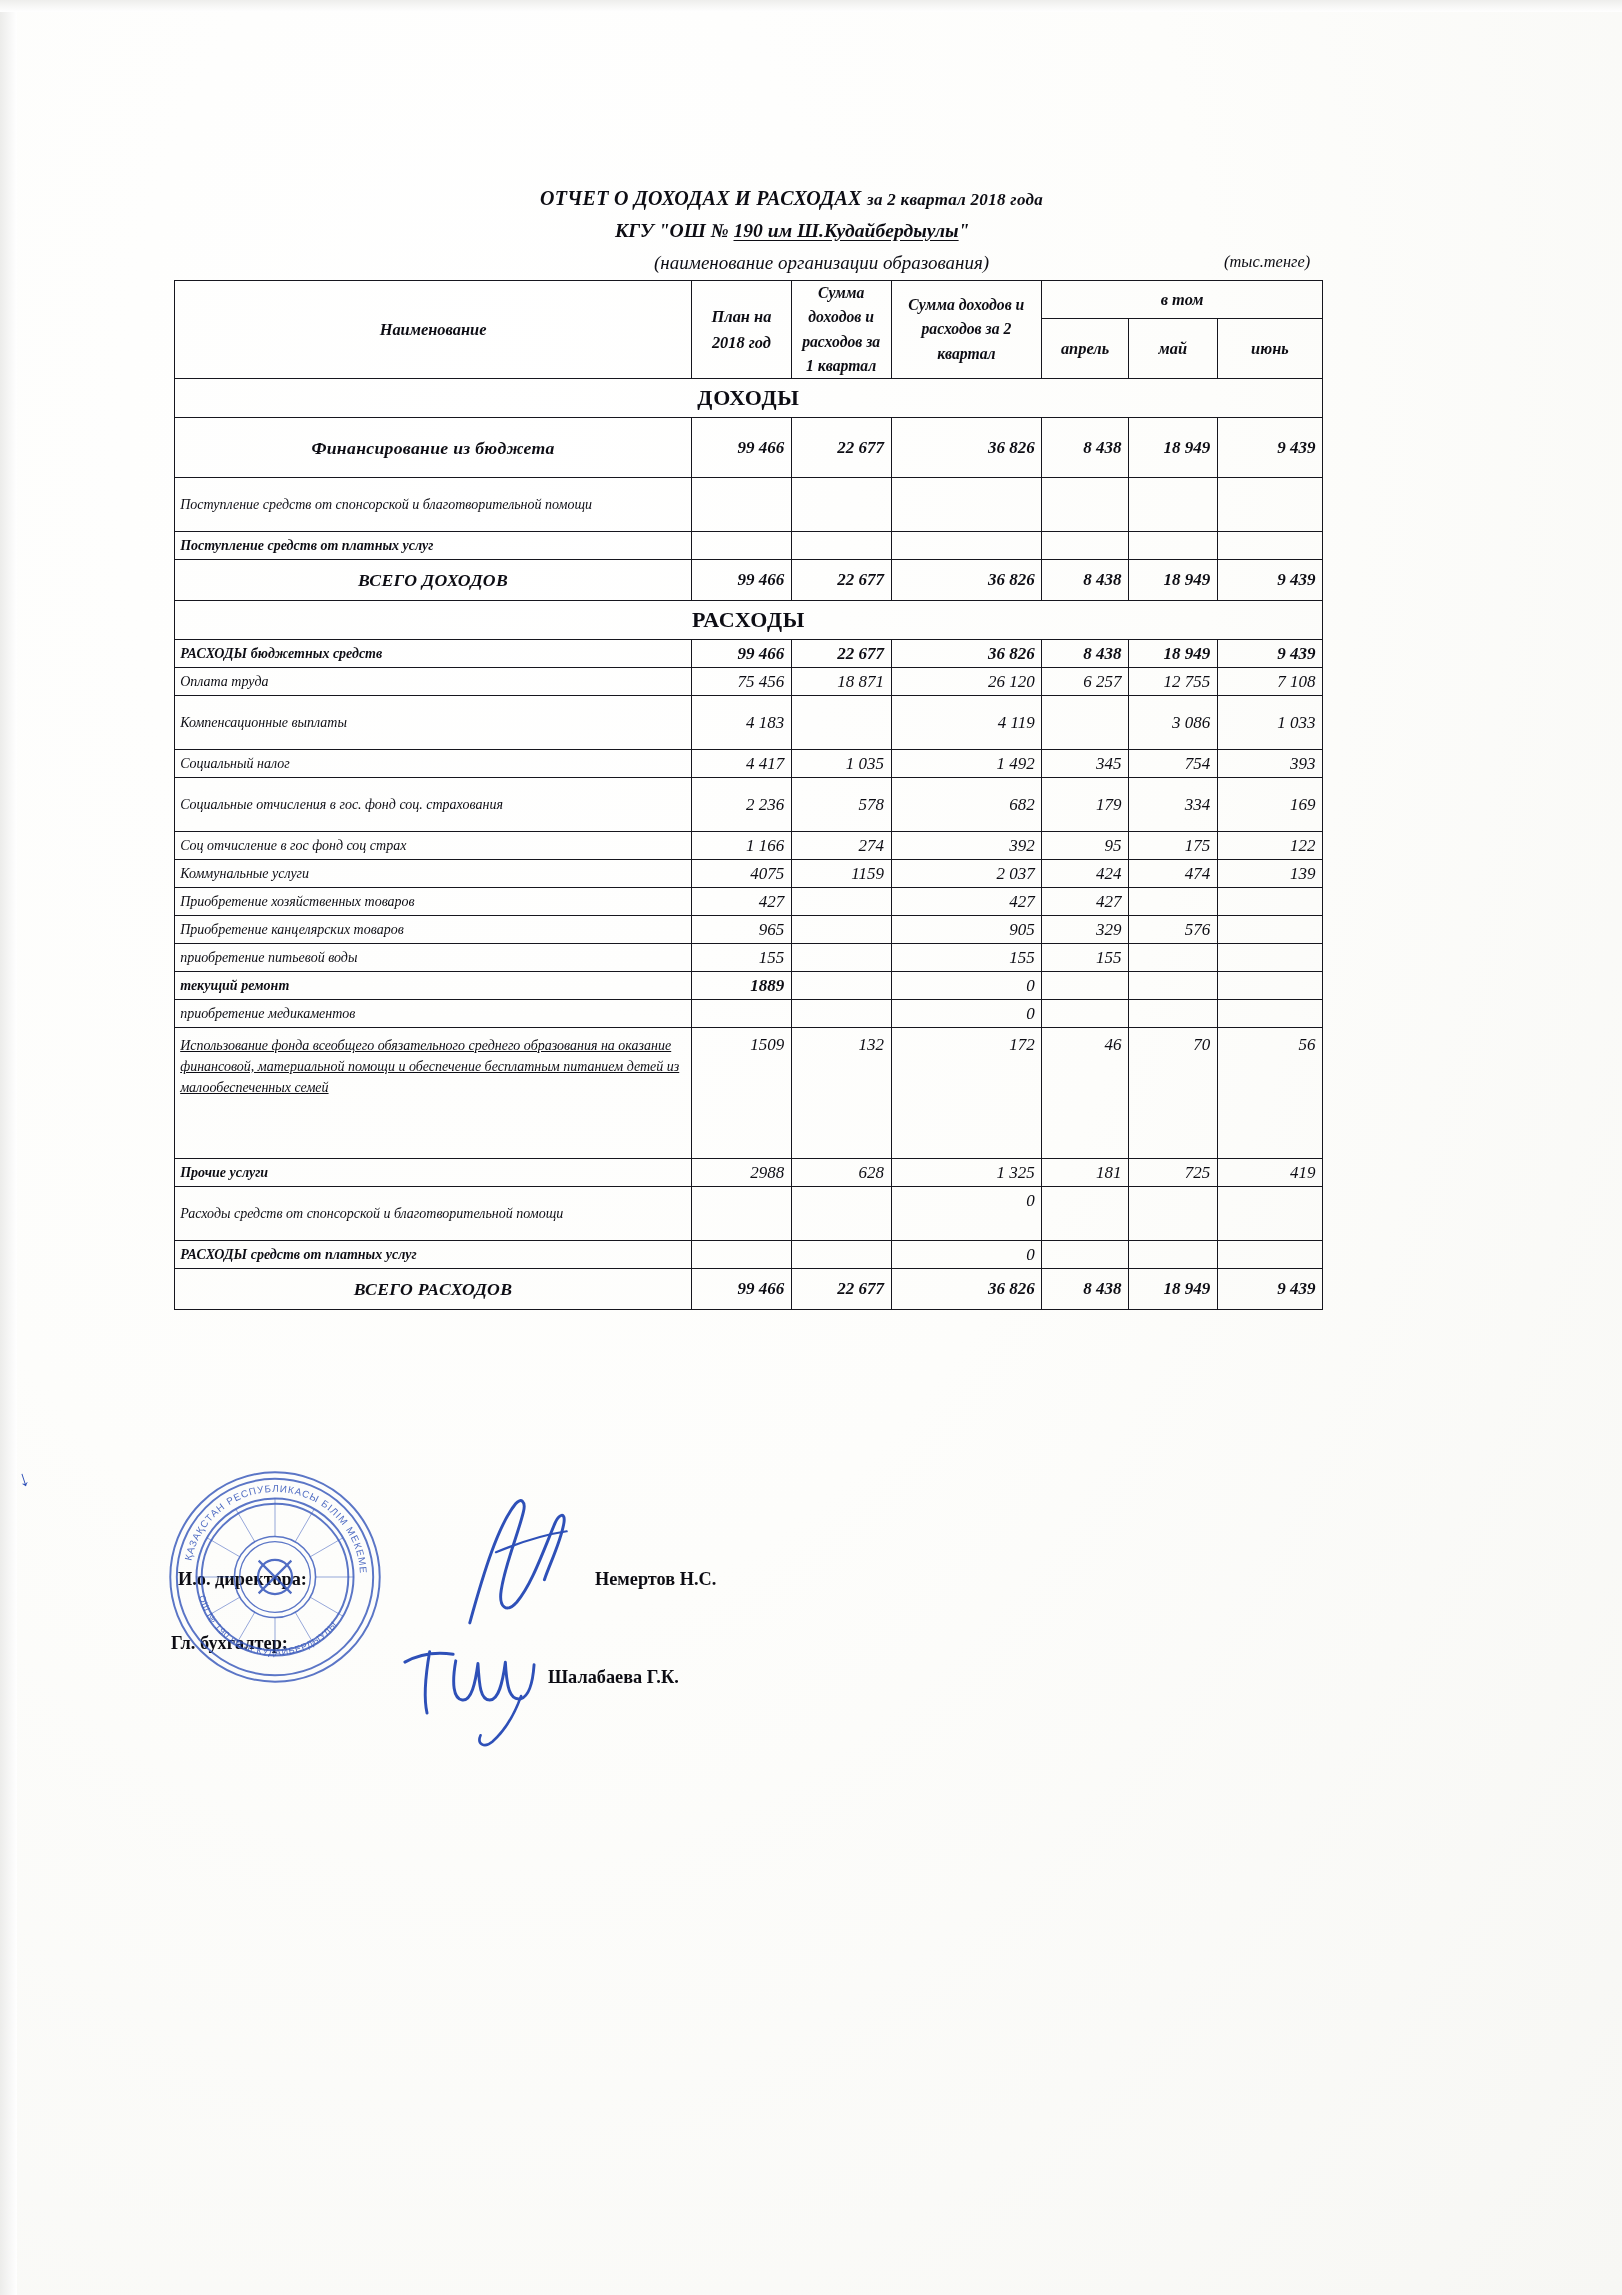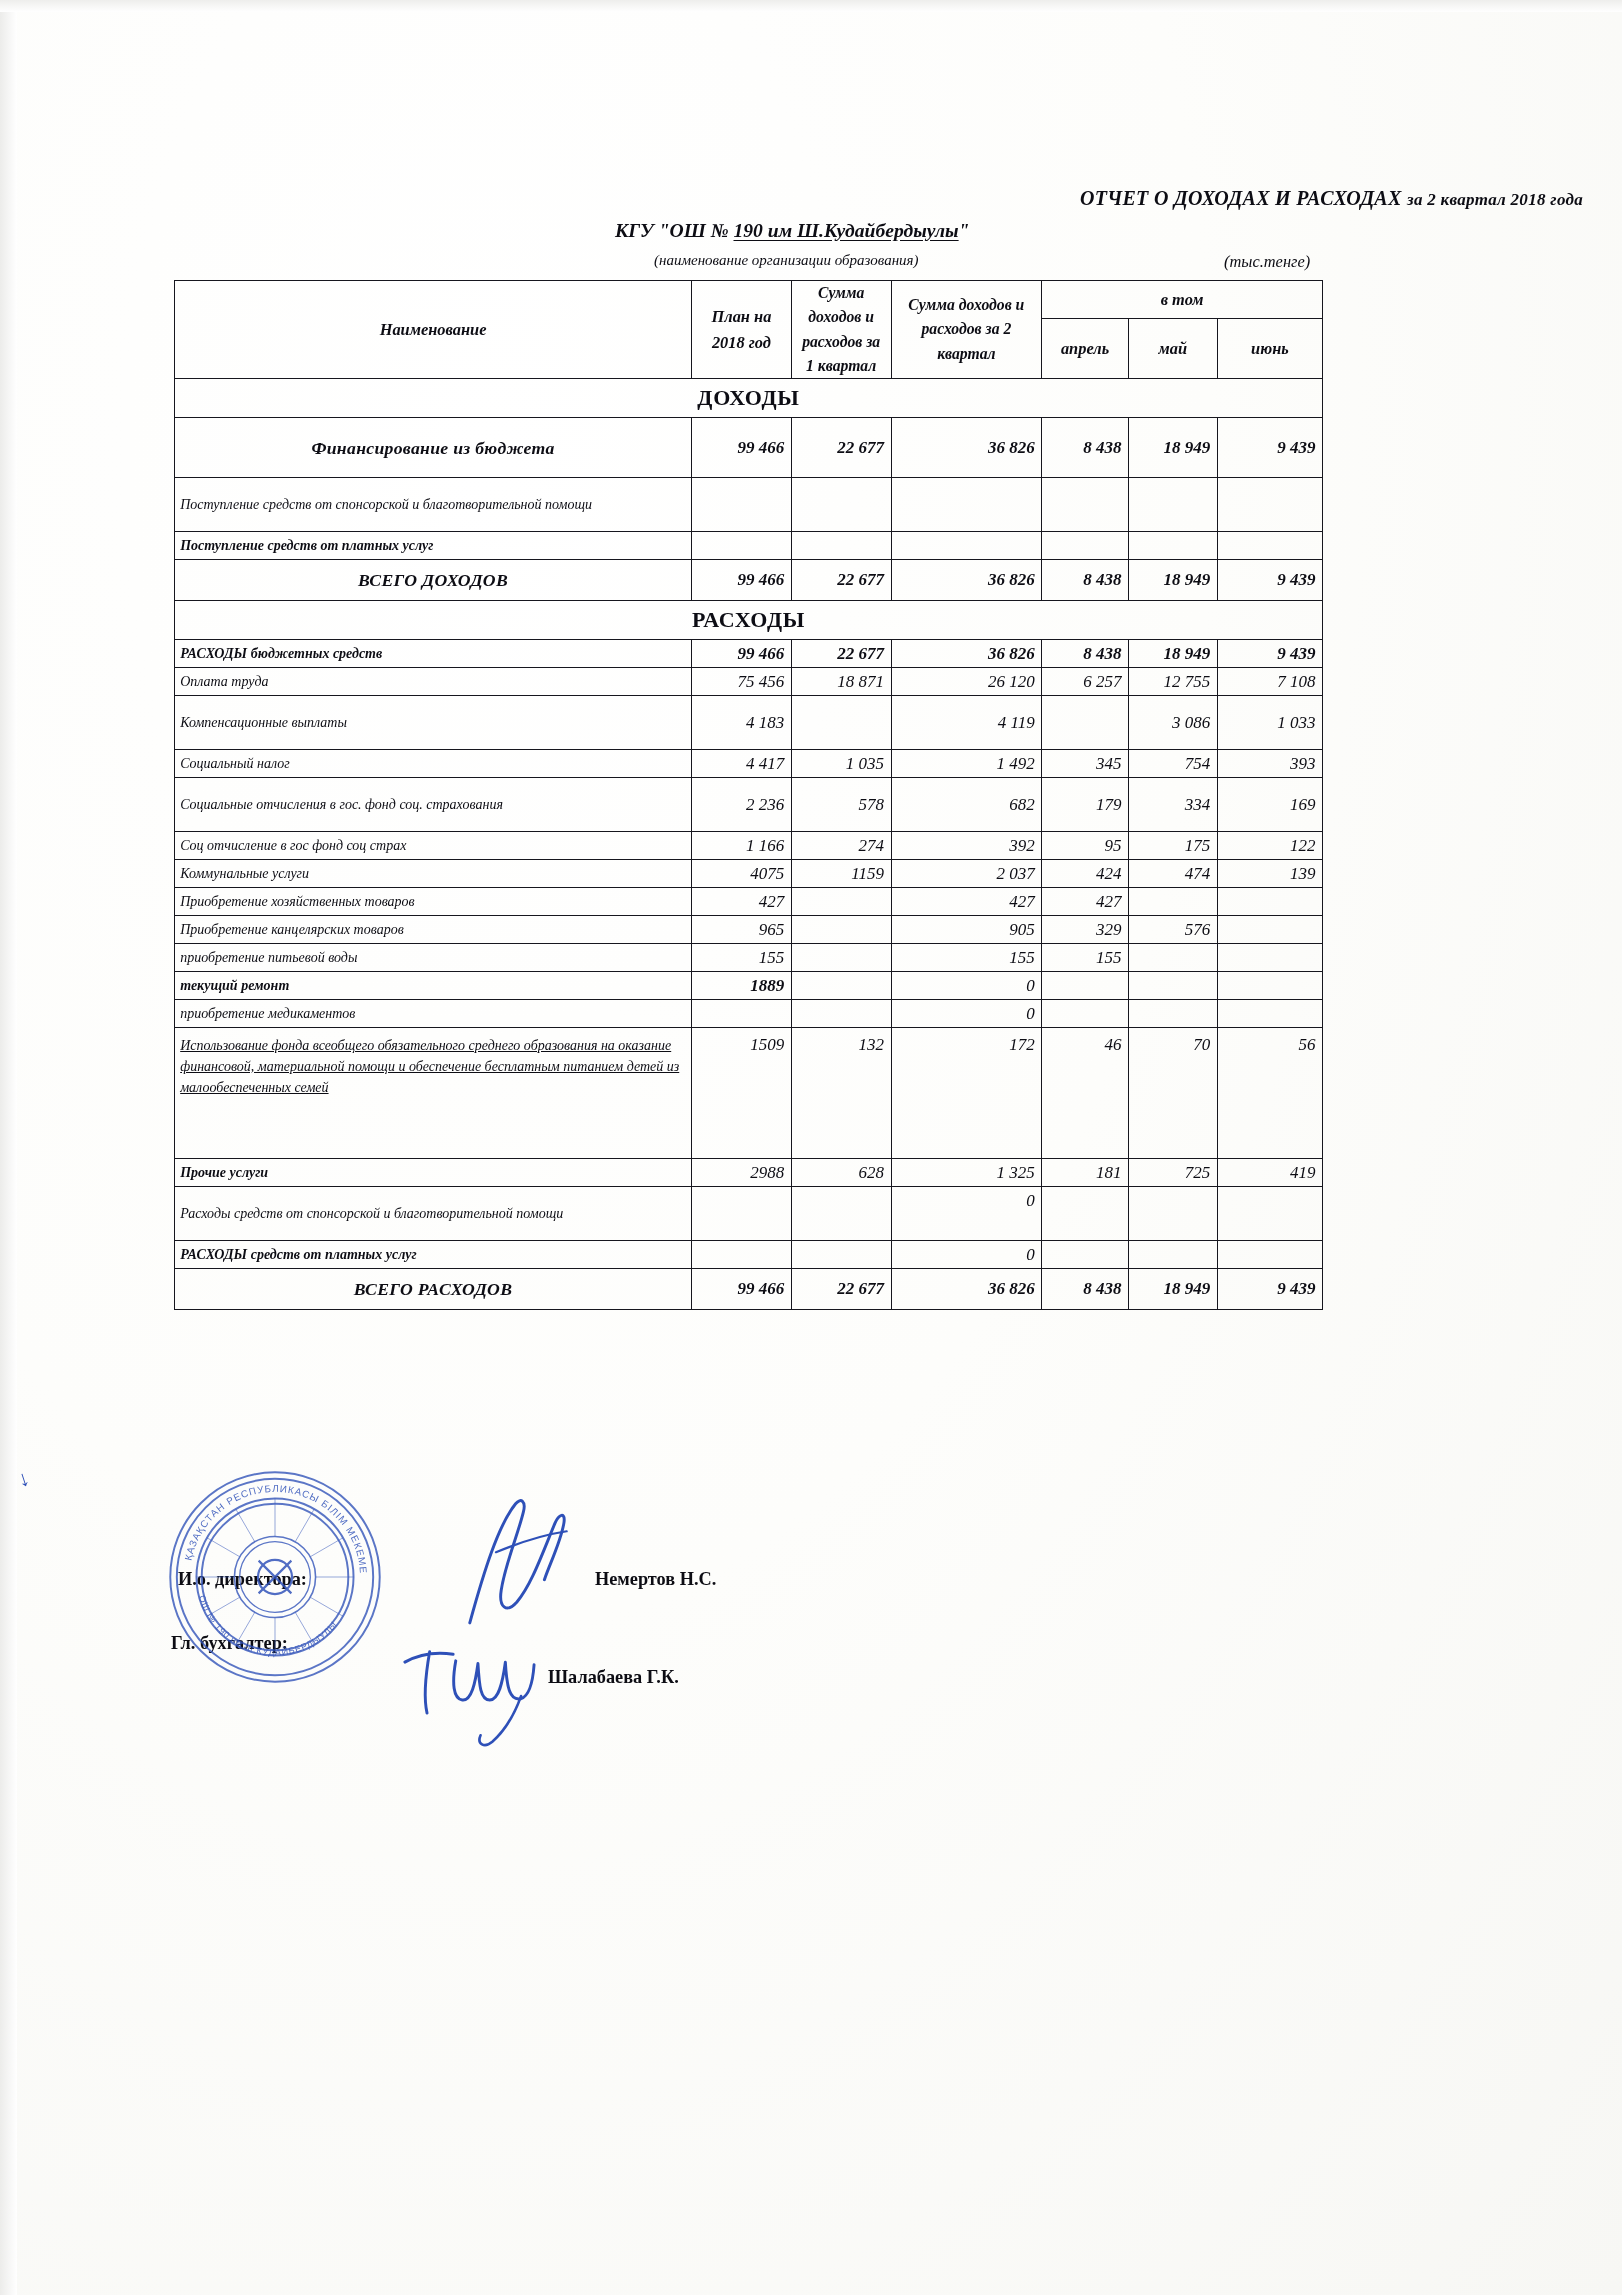--- a/index.html
+++ b/index.html
@@ -18,36 +18,36 @@
       radial-gradient(ellipse at 30% 20%, #ffffff 0%, #fdfdfb 45%, #f7f7f4 100%);
   }
   .scan-edge-l { position:absolute; left:0; top:0; width:17px; height:2295px; background:linear-gradient(90deg,#ececea,#ffffff); }
   .scan-edge-t { position:absolute; left:0; top:0; width:1623px; height:11.8px; background:linear-gradient(180deg,#eeeeec,#ffffff); }
 
   .doc { position:absolute; left:0; top:0; width:1623px; height:2295px; }
 
   
   .title {
     position:absolute; left:0; top:187px; width:1583px;
-    text-align:right;
+    text-align:center;
     font-style:italic; font-weight:bold;
     font-size:20px; letter-spacing:0.3px;
   }
   .title .small { font-size:17px; }
 
   .org {
     position:absolute; left:615px; top:220px;
     font-style:italic; font-weight:bold; font-size:19.6px;
     white-space:nowrap;
   }
   .org .u { text-decoration:underline; text-underline-offset:3.3px; }
 
   .subcaption {
     position:absolute; left:654px; top:252px;
-    font-style:italic; font-size:15px;
+    font-style:italic; font-size:19px;
   }
   .units {
     position:absolute; left:1224px; top:252px;
     font-style:italic; font-size:16.4px;
   }
 
   
   .tbl {
     position:absolute;
     left:174px; top:280px;

